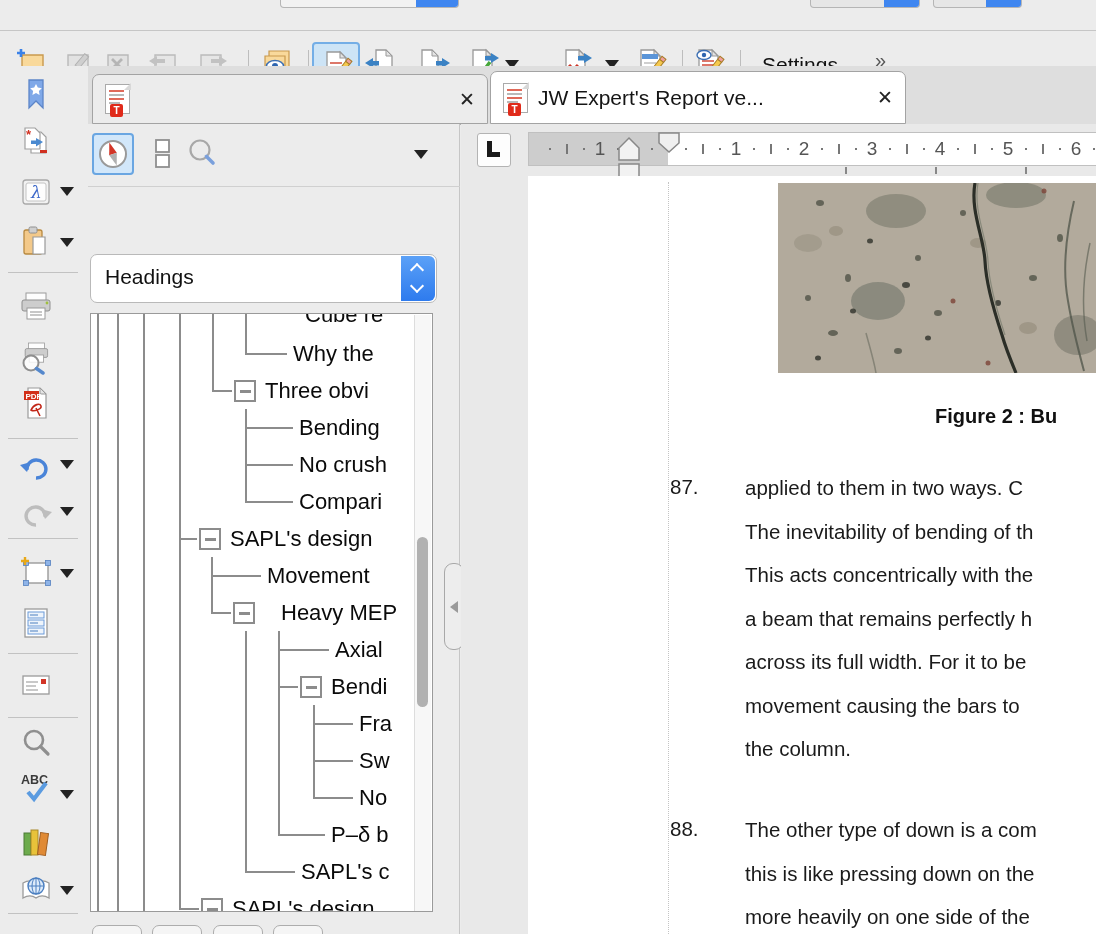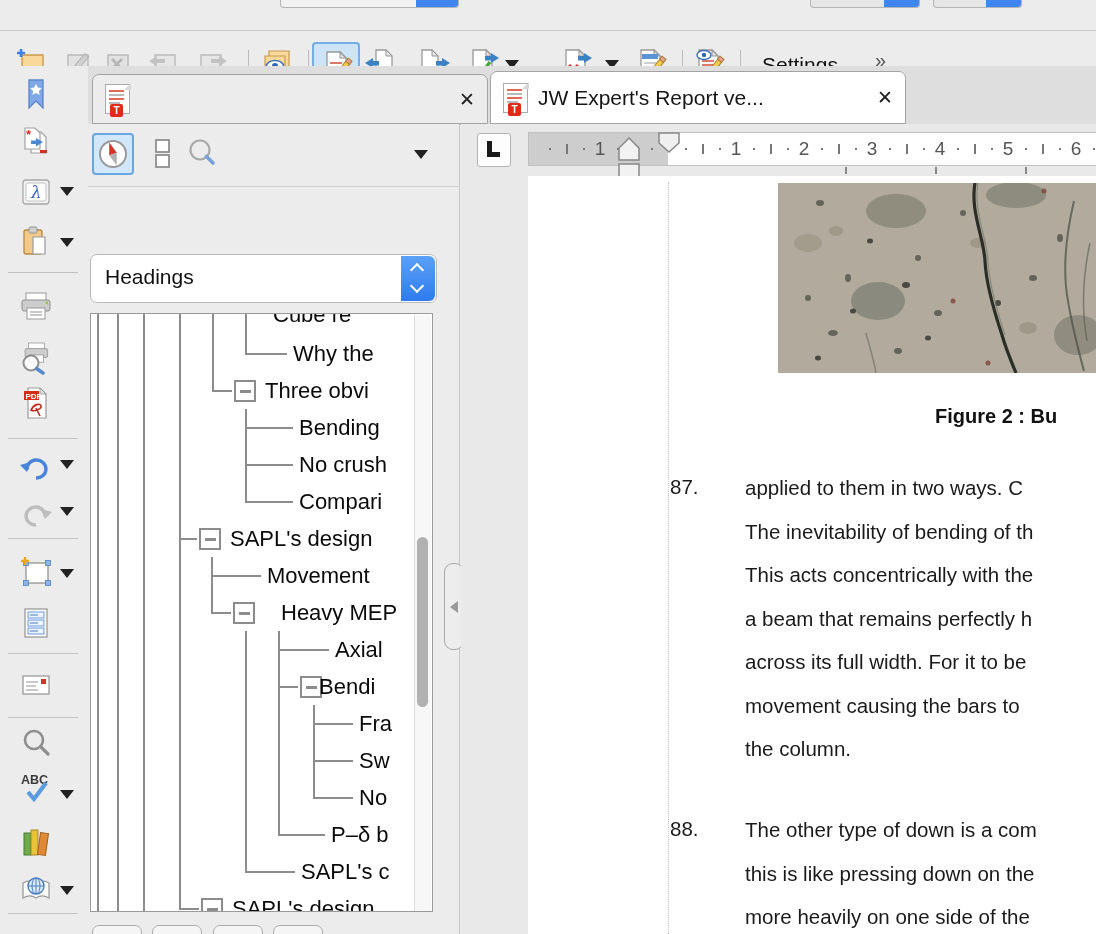--- a/index.html
+++ b/index.html
@@ -483,21 +483,21 @@
           <div class="vguide" style="left: 26px; top: 0px; height: 598px;"></div>
           <div class="vguide" style="left: 52px; top: 0px; height: 598px;"></div>
           <div class="vguide" style="left: 88px; top: 0px; height: 595px;"></div>
           <div class="vguide" style="left: 154px; top: 0px; height: 40px;"></div>
           <div class="vguide" style="left: 121px; top: 0px; height: 77px;"></div>
           <div class="vguide" style="left: 154px; top: 95px; height: 93px;"></div>
           <div class="vguide" style="left: 120px; top: 243px; height: 56px;"></div>
           <div class="vguide" style="left: 154px; top: 317px; height: 241px;"></div>
           <div class="vguide" style="left: 187px; top: 317px; height: 204px;"></div>
           <div class="vguide" style="left: 222px; top: 391px; height: 93px;"></div>
-          <div class="tlabel" style="left: 182px; top: -13px;">Cube re</div>
+          <div class="tlabel" style="left: 214px; top: -13px;">Cube re</div>
           <div class="hline" style="left: 154px; top: 39px; width: 42px;"></div>
           <div class="tlabel" style="left: 202px; top: 26px;">Why the</div>
           <div class="hline" style="left: 121px; top: 76px; width: 20px;"></div>
           <div class="minus" style="left: 143px; top: 66px;">
             <i></i>
           </div>
           <div class="tlabel" style="left: 174px; top: 63px;">Three obvi</div>
           <div class="hline" style="left: 154px; top: 113px; width: 48px;"></div>
           <div class="tlabel" style="left: 208px; top: 100px;">Bending</div>
           <div class="hline" style="left: 154px; top: 150px; width: 48px;"></div>
@@ -515,21 +515,21 @@
           <div class="minus" style="left: 142px; top: 288px;">
             <i></i>
           </div>
           <div class="tlabel" style="left: 190px; top: 285px;">Heavy MEP</div>
           <div class="hline" style="left: 187px; top: 335px; width: 51px;"></div>
           <div class="tlabel" style="left: 244px; top: 322px;">Axial</div>
           <div class="hline" style="left: 187px; top: 372px; width: 20px;"></div>
           <div class="minus" style="left: 209px; top: 362px;">
             <i></i>
           </div>
-          <div class="tlabel" style="left: 228px; top: 359px; text-align: center;">Bendi</div>
+          <div class="tlabel" style="left: 240px; top: 359px; text-align: center;">Bendi</div>
           <div class="hline" style="left: 222px; top: 409px; width: 40px;"></div>
           <div class="tlabel" style="left: 268px; top: 396px;">Fra</div>
           <div class="hline" style="left: 222px; top: 446px; width: 40px;"></div>
           <div class="tlabel" style="left: 268px; top: 433px;">Sw</div>
           <div class="hline" style="left: 222px; top: 483px; width: 40px;"></div>
           <div class="tlabel" style="left: 268px; top: 470px;">No</div>
           <div class="hline" style="left: 187px; top: 520px; width: 47px;"></div>
           <div class="tlabel" style="left: 240px; top: 507px;">P–δ b</div>
           <div class="hline" style="left: 154px; top: 557px; width: 50px;"></div>
           <div class="tlabel" style="left: 210px; top: 544px;">SAPL's c</div>

